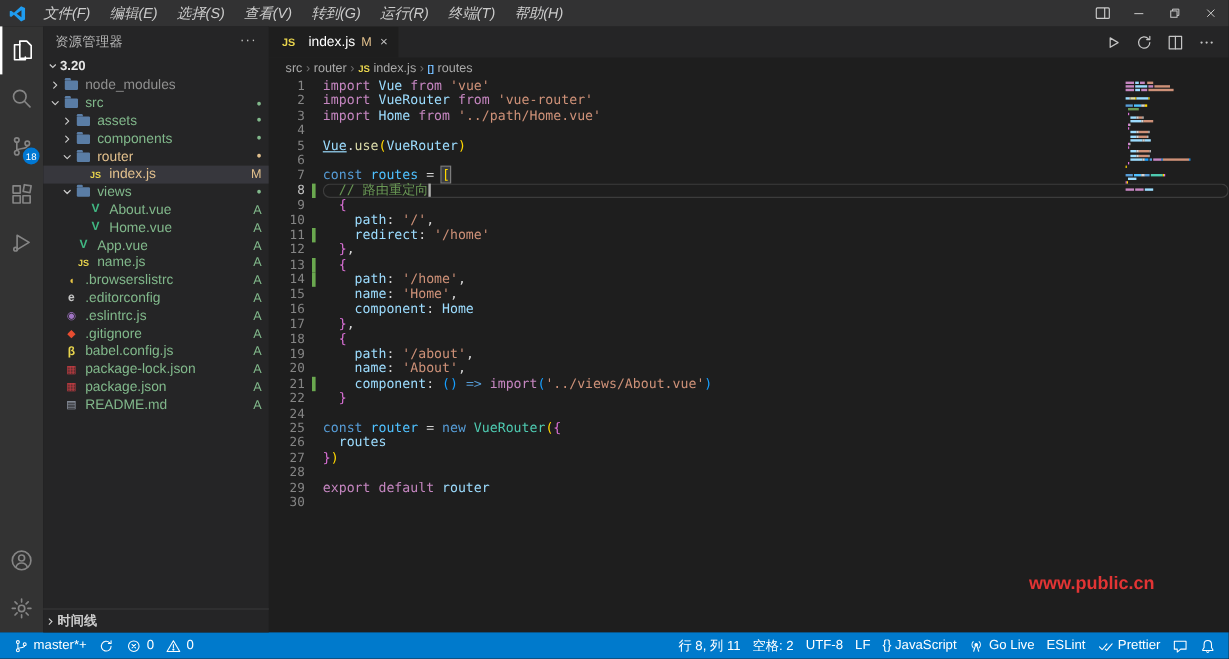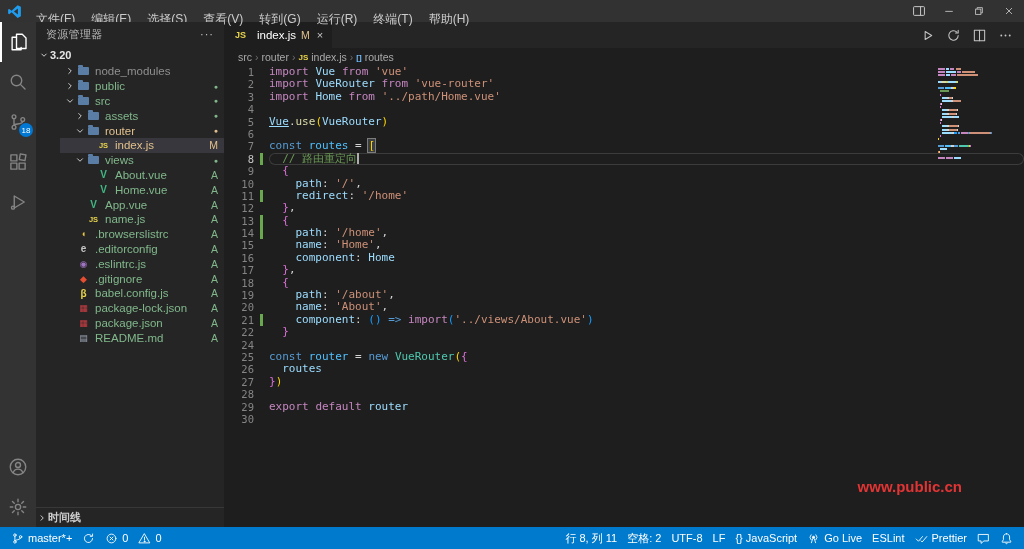--- a/index.html
+++ b/index.html
@@ -4,21 +4,21 @@
 <style>
   * { box-sizing: border-box; margin: 0; padding: 0; }
   html,body { width:1024px; height:549px; overflow:hidden; background:#1e1e1e;
     font-family:"Liberation Sans","DejaVu Sans",sans-serif; }
   #app { width:1024px; height:549px; display:flex; flex-direction:column; }
 
   
   .titlebar { height:22px; background:#323233; display:flex; align-items:center;
     color:#cccccc; font-size:12px; flex:0 0 22px; position:relative; }
   .tb-logo { width:28px; display:flex; justify-content:center; align-items:center; }
-  .menu-item { padding:8px 8px; height:22px; line-height:22px; cursor:default; }
+  .menu-item { padding:0 8px; height:22px; line-height:22px; cursor:default;font-style:italic; }
   .tb-title { position:absolute; left:0; right:0; text-align:center; pointer-events:none;
     color:#bdbdbd; font-size:12px; }
   .tb-right { margin-left:auto; display:flex; align-items:center; z-index:2; }
   .tb-btn { width:30px; height:22px; display:flex; align-items:center; justify-content:center; color:#cccccc; }
 
   
   .main { flex:1; display:flex; min-height:0; }
 
   
   .activitybar { width:36px; background:#333333; display:flex; flex-direction:column; align-items:center; }
@@ -32,21 +32,21 @@
 
   
   .sidebar { width:188px; background:#252526; color:#cccccc; display:flex; flex-direction:column;
     font-size:11.5px; position:relative; }
   .sb-header { height:24px; display:flex; align-items:center; padding:0 10px; color:#b8b8b8;
     font-size:11px; letter-spacing:.3px; }
   .sb-header .more { margin-left:auto; color:#c5c5c5; letter-spacing:1px; cursor:pointer; }
   .sb-section { height:18px; display:flex; align-items:center; font-weight:bold; color:#e7e7e7;
     font-size:11px; padding-left:2px; cursor:pointer; }
   .tree { flex:1; overflow:hidden; }
-  .tree-row { height:14.8px; display:flex; align-items:center; cursor:pointer; padding-right:6px;margin-left:24px; }
+  .tree-row { height:14.8px; display:flex; align-items:center; cursor:pointer; padding-right:6px; }
   .tree-row.selected { background:#37373d; }
   .tr-arrow { width:12px; display:flex; align-items:center; justify-content:center; color:#cccccc; flex:0 0 12px;}
   .tr-icon { width:15px; display:flex; align-items:center; justify-content:center; flex:0 0 15px;
     font-size:9px; font-weight:bold; margin-right:4px; }
   .folder-shape { width:11px; height:8px; background:#5a7da5; border-radius:1px; position:relative; display:inline-block;}
   .folder-shape:before { content:""; position:absolute; top:-2px; left:0; width:5px; height:2px;
     background:#5a7da5; border-radius:1px 1px 0 0; }
   .tr-label { white-space:nowrap; overflow:hidden; }
   .tr-badge { margin-left:auto; font-size:10.5px; padding-left:4px; }
   .c-added { color:#81b88b; } .c-modified { color:#e2c08d; } .c-dim { color:#8f8f8f; }
@@ -233,51 +233,51 @@
               </svg>
             </span>
             <span class="tr-icon">
               <span class="folder-shape"></span>
             </span>
             <span class="tr-label c-dim">node_modules</span>
           </div>
           <div class="tree-row" style="padding-left: 4px;">
             <span class="tr-arrow">
               <svg width="10" height="10" viewBox="0 0 16 16" fill="none" stroke="currentColor" stroke-width="1.1" stroke-linecap="round" stroke-linejoin="round">
-                <path d="M6 4l4 4-4 4" stroke-width="1.6"></path>
-              </svg>
-            </span>
-            <span class="tr-icon">
-              <span class="folder-shape"></span>
-            </span>
-            <span class="tr-label c-added">public</span>
-            <span class="tr-badge" style="font-size: 7px; color: rgb(129, 184, 139);">●</span>
-          </div>
-          <div class="tree-row" style="padding-left: 4px;">
-            <span class="tr-arrow">
-              <svg width="10" height="10" viewBox="0 0 16 16" fill="none" stroke="currentColor" stroke-width="1.1" stroke-linecap="round" stroke-linejoin="round">
                 <path d="M4 6l4 4 4-4" stroke-width="1.6"></path>
               </svg>
             </span>
             <span class="tr-icon">
               <span class="folder-shape"></span>
             </span>
             <span class="tr-label c-added">src</span>
             <span class="tr-badge" style="font-size: 7px; color: rgb(129, 184, 139);">●</span>
           </div>
           <div class="tree-row" style="padding-left: 14px;">
             <span class="tr-arrow">
               <svg width="10" height="10" viewBox="0 0 16 16" fill="none" stroke="currentColor" stroke-width="1.1" stroke-linecap="round" stroke-linejoin="round">
                 <path d="M6 4l4 4-4 4" stroke-width="1.6"></path>
               </svg>
             </span>
             <span class="tr-icon">
               <span class="folder-shape"></span>
             </span>
             <span class="tr-label c-added">assets</span>
+            <span class="tr-badge" style="font-size: 7px; color: rgb(129, 184, 139);">●</span>
+          </div>
+          <div class="tree-row" style="padding-left: 14px;">
+            <span class="tr-arrow">
+              <svg width="10" height="10" viewBox="0 0 16 16" fill="none" stroke="currentColor" stroke-width="1.1" stroke-linecap="round" stroke-linejoin="round">
+                <path d="M6 4l4 4-4 4" stroke-width="1.6"></path>
+              </svg>
+            </span>
+            <span class="tr-icon">
+              <span class="folder-shape"></span>
+            </span>
+            <span class="tr-label c-added">components</span>
             <span class="tr-badge" style="font-size: 7px; color: rgb(129, 184, 139);">●</span>
           </div>
           <div class="tree-row" style="padding-left: 14px;">
             <span class="tr-arrow">
               <svg width="10" height="10" viewBox="0 0 16 16" fill="none" stroke="currentColor" stroke-width="1.1" stroke-linecap="round" stroke-linejoin="round">
                 <path d="M4 6l4 4 4-4" stroke-width="1.6"></path>
               </svg>
             </span>
             <span class="tr-icon">
               <span class="folder-shape"></span>

